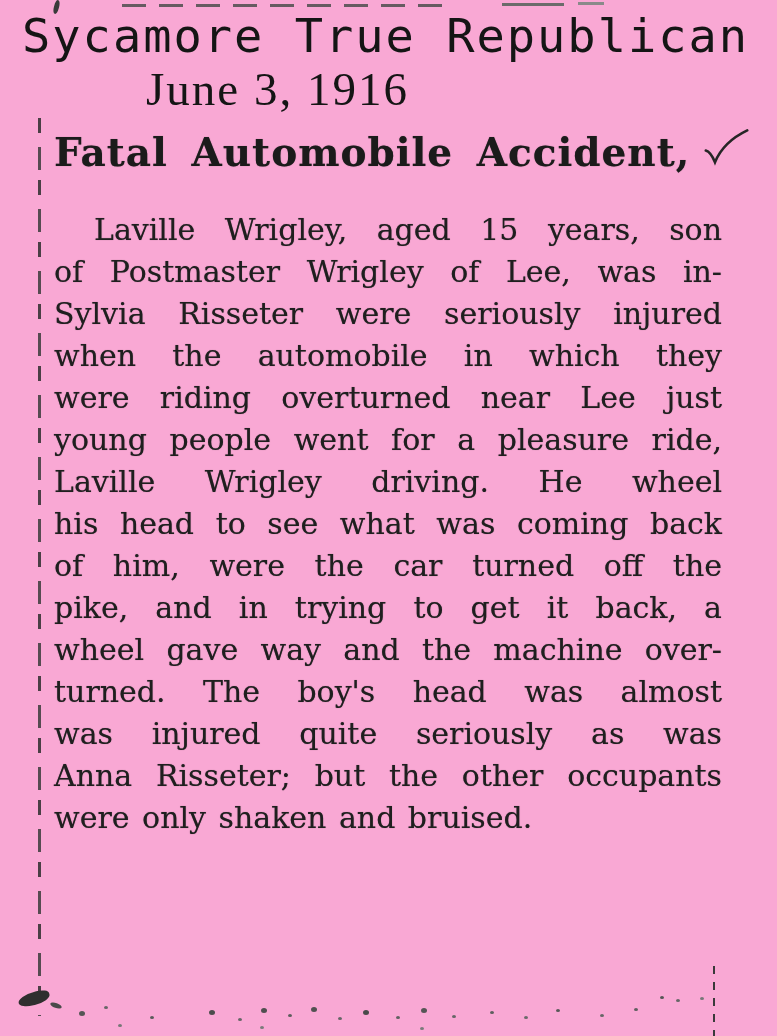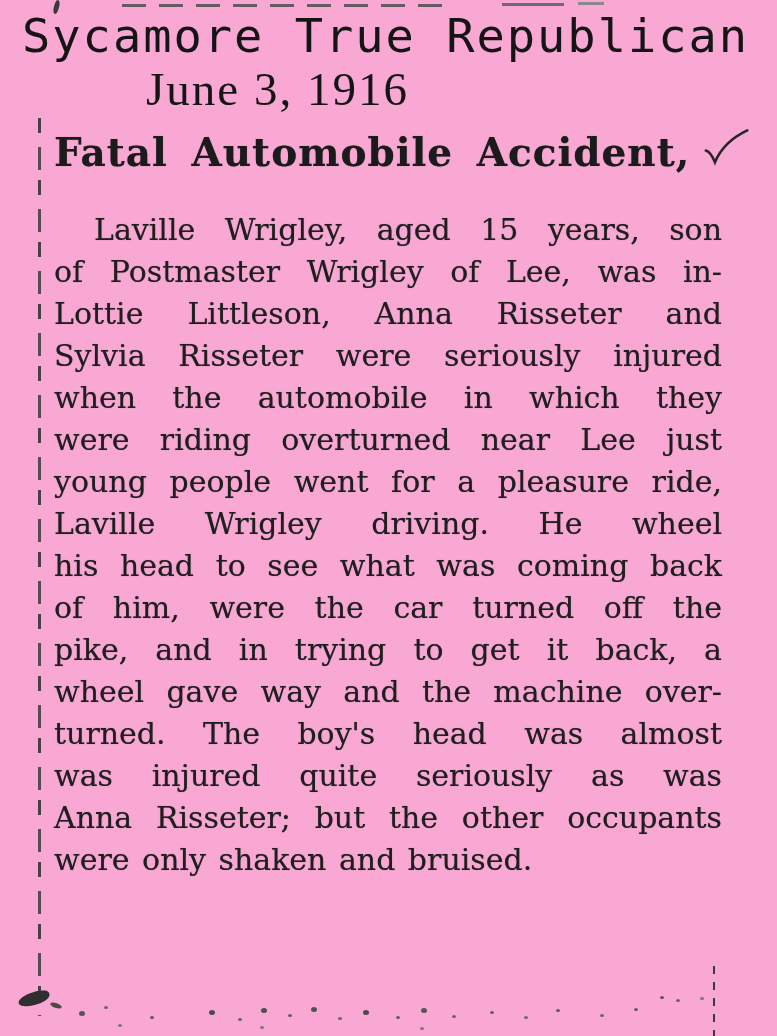--- a/index.html
+++ b/index.html
@@ -189,21 +189,20 @@
 
   <div class="headline-row">
     <span class="headline">Fatal Automobile Accident,</span><svg class="check" width="48" height="44" viewBox="0 0 48 44">
       <path d="M4 26 Q9 27 14 37 Q21 16 44 3" fill="none" stroke="#262626" stroke-width="2.6" stroke-linecap="round"></path>
     </svg>
   </div>
 
   <div class="body">
     <div class="line indent">Laville Wrigley, aged 15 years, son</div>
     <div class="line">of Postmaster Wrigley of Lee, was in-</div>
-    <div class="line">Lottie Littleson, Anna Risseter and</div>
     <div class="line">Sylvia Risseter were seriously injured</div>
     <div class="line">when the automobile in which they</div>
     <div class="line">were riding overturned near Lee just</div>
     <div class="line">young people went for a pleasure ride,</div>
     <div class="line">Laville Wrigley driving.  He wheel</div>
     <div class="line">his head to see what was coming back</div>
     <div class="line">of him, were the car turned off the</div>
     <div class="line">pike, and in trying to get it back, a</div>
     <div class="line">wheel gave way and the machine over-</div>
     <div class="line">turned.  The boy's head was almost</div>

